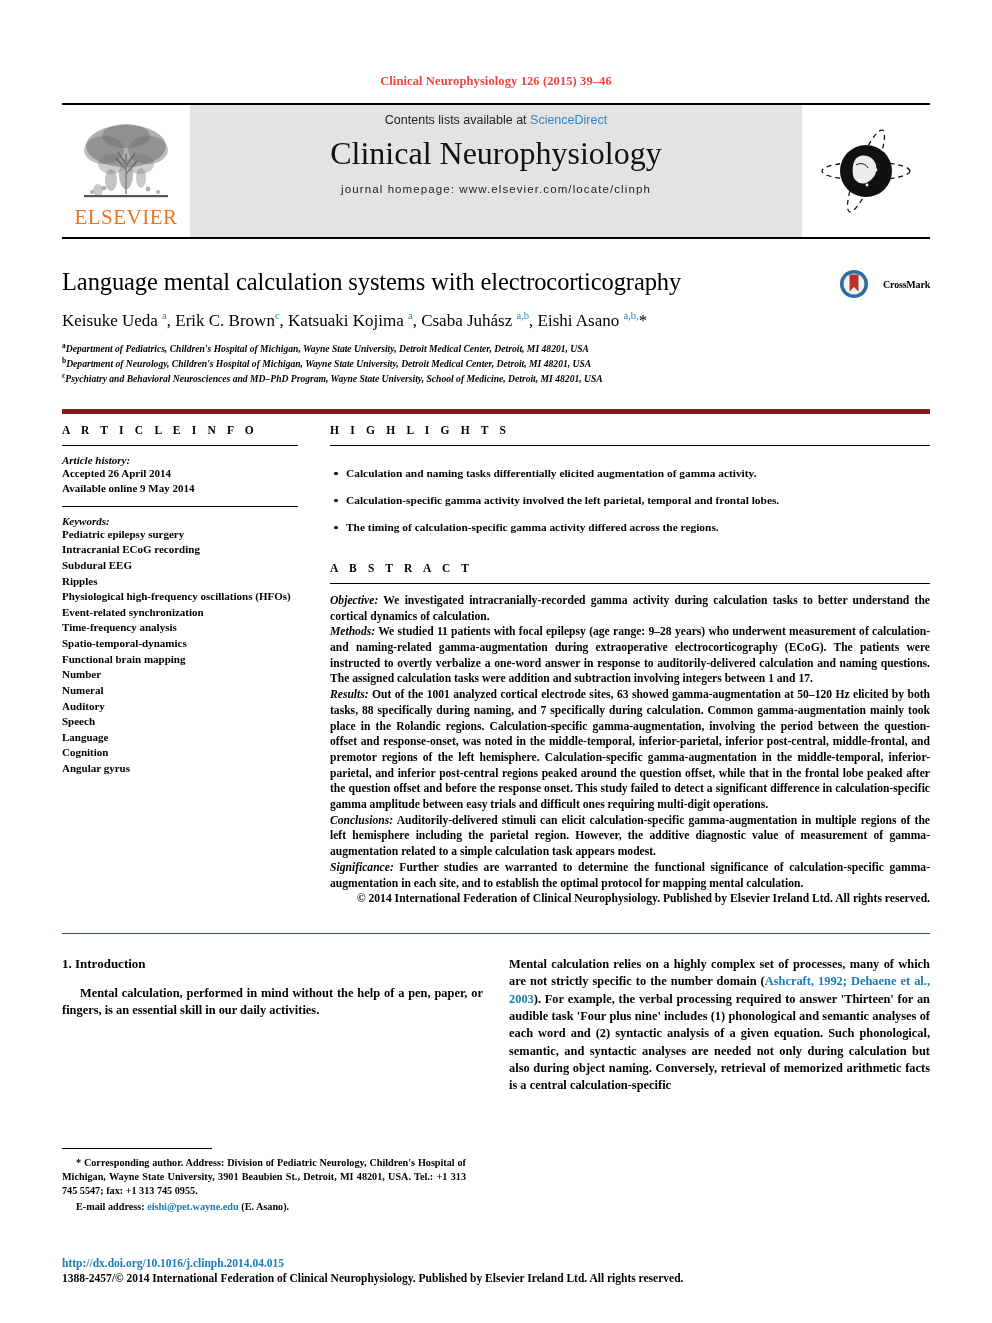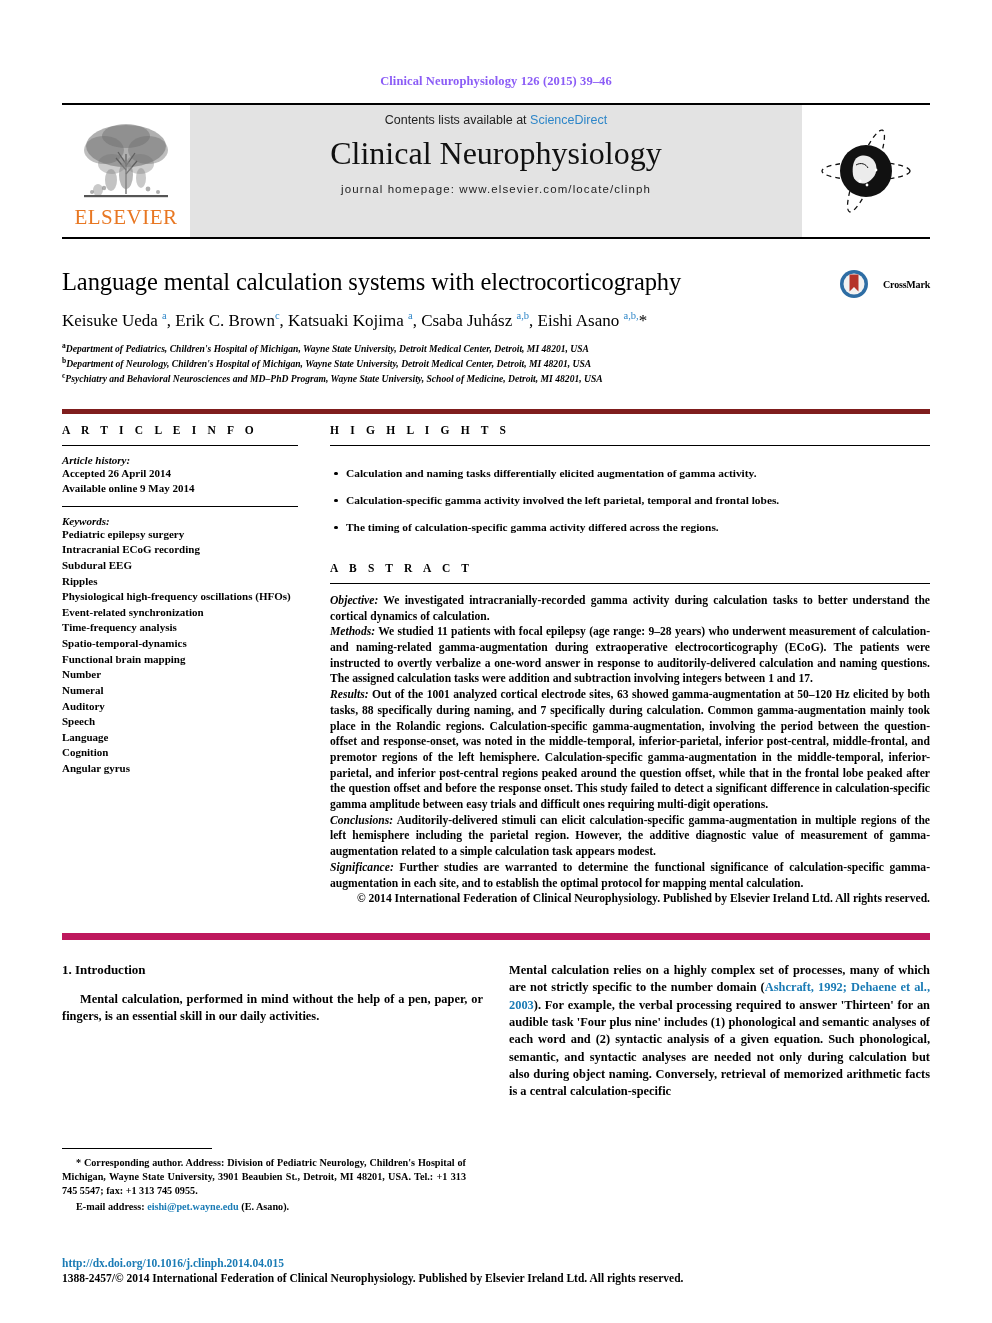--- a/index.html
+++ b/index.html
@@ -19,21 +19,21 @@
     position: relative;
     width: 992px;
     height: 1323px;
     box-sizing: border-box;
     padding: 0 62px;
   }
 
   
   .running-head {
     text-align: center;
-    color: #8b5cf6;
+    color: #ef4444;
     font-size: 12.5px;
     font-weight: bold;
     padding-top: 74px;
     letter-spacing: .1px;
   }
 
   
   .masthead {
     margin-top: 14px;
     border-top: 2.5px solid #000;
@@ -200,21 +200,21 @@
     padding-top: 9px;
     font-weight: bold;
   }
   .abstract-body p { margin: 0; }
   .abstract-body .lbl { font-style: italic; }
   .copyright { text-align: right; }
 
   
   .body-area {
     margin-top: 26px;
-    border-top: 7px solid #be185d;
+    border-top: 1px solid #be185d;
     padding-top: 22px;
     display: flex;
     gap: 26px;
   }
   .body-col { flex: 1 1 0; }
   .sec-title {
     font-family: "Liberation Serif", serif;
     font-size: 13px;
     font-weight: bold;
     margin: 0 0 13px 0;

